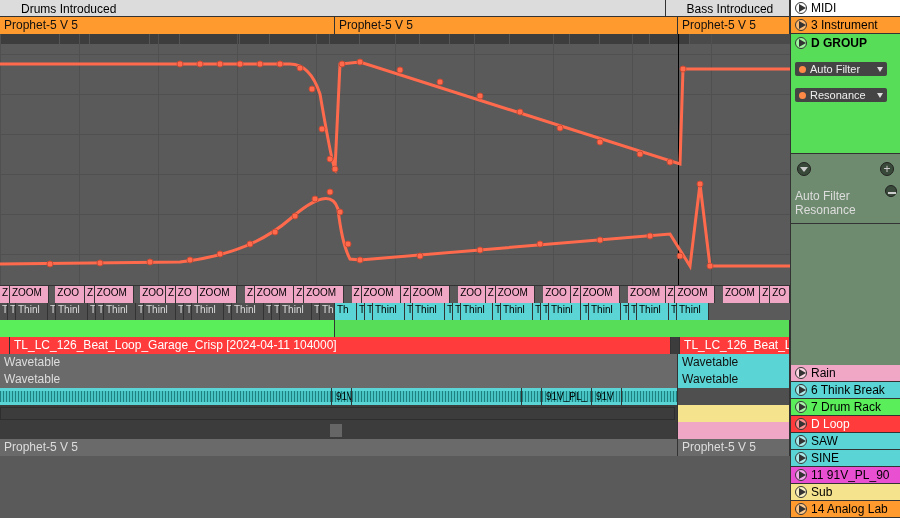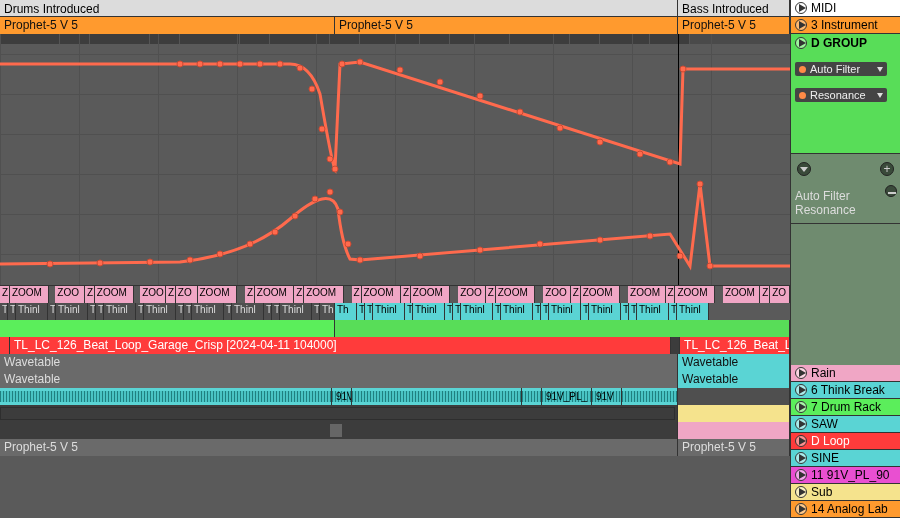--- a/index.html
+++ b/index.html
@@ -11,21 +11,21 @@
     height: 518px;
     overflow: hidden;
     position: relative;
   }
   .page { display: flex; width: 900px; height: 518px; }
   .main { width: 790px; display:flex; flex-direction:column; }
   .side { width: 124px; display:flex; flex-direction:column; background:#6f8b6f; }
 
   
   .locator-row { display:flex; height:17px; background:#dcdcdc; border-bottom:1px solid #333; }
-  .loc-cell { border-right:1px solid #333; padding:2px 4px; font-size:12px; color:#000; white-space:nowrap; overflow:hidden; }
+  .loc-cell { border-right:1px solid #333; padding:2px 4px; font-size:12px; color:#000; white-space:nowrap; overflow:hidden;margin-left:17px; }
   .loc-cell.l { width:678px; }
   .loc-cell.r { width:112px; }
 
   .clip-row { display:flex; height:17px; }
   .clip-seg { border-right:1px solid #333; padding:1px 4px; font-size:12px; color:#111; white-space:nowrap; overflow:hidden; position:relative; height:17px; }
 
   .orange { background:#ff9a2e; }
   .cyan   { background:#5ad4d4; }
   .pink   { background:#f0a6c5; }
   .green  { background:#5bee5b; }
@@ -468,32 +468,32 @@
             <polygon points="2,1 9,5 2,9" fill="#333"></polygon>
           </svg></span>
       <span class="cell-text">6 Think Break</span>
     </div>
     <div class="side-row green">
       <span class="pbutton" style="background:#a8f5a8"><svg width="10" height="10" style="position:relative;top:-1px;left:1px">
             <polygon points="2,1 9,5 2,9" fill="#333"></polygon>
           </svg></span>
       <span class="cell-text">7 Drum Rack</span>
     </div>
+    <div class="side-row red" style="color:#fff">
+      <span class="pbutton" style="background:#ff8f8f"><svg width="10" height="10" style="position:relative;top:-1px;left:1px">
+            <polygon points="2,1 9,5 2,9" fill="#333"></polygon>
+          </svg></span>
+      <span class="cell-text">D Loop</span>
+    </div>
     <div class="side-row cyan">
       <span class="pbutton" style="background:#a9ebeb"><svg width="10" height="10" style="position:relative;top:-1px;left:1px">
             <polygon points="2,1 9,5 2,9" fill="#333"></polygon>
           </svg></span>
       <span class="cell-text">SAW</span>
     </div>
-    <div class="side-row red" style="color:#fff">
-      <span class="pbutton" style="background:#ff8f8f"><svg width="10" height="10" style="position:relative;top:-1px;left:1px">
-            <polygon points="2,1 9,5 2,9" fill="#333"></polygon>
-          </svg></span>
-      <span class="cell-text">D Loop</span>
-    </div>
     <div class="side-row cyan">
       <span class="pbutton" style="background:#a9ebeb"><svg width="10" height="10" style="position:relative;top:-1px;left:1px">
             <polygon points="2,1 9,5 2,9" fill="#333"></polygon>
           </svg></span>
       <span class="cell-text">SINE</span>
     </div>
     <div class="side-row magenta">
       <span class="pbutton" style="background:#f4a6ec"><svg width="10" height="10" style="position:relative;top:-1px;left:1px">
             <polygon points="2,1 9,5 2,9" fill="#333"></polygon>
           </svg></span>

